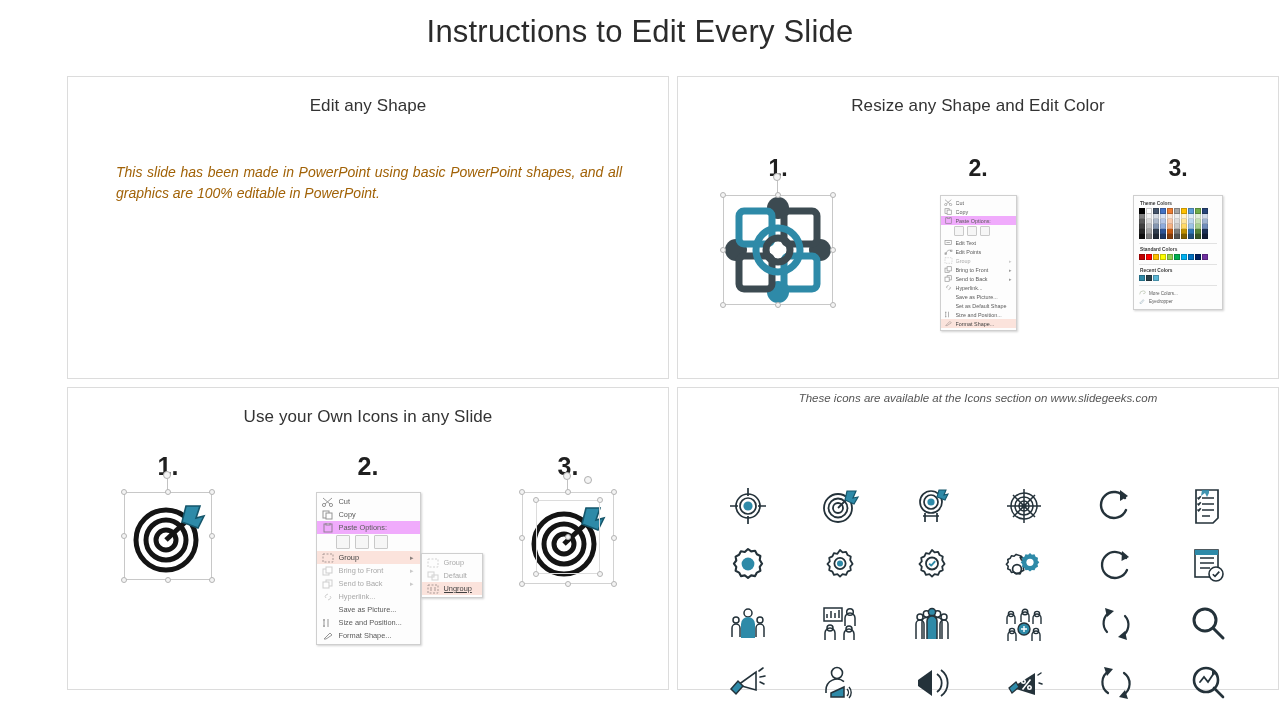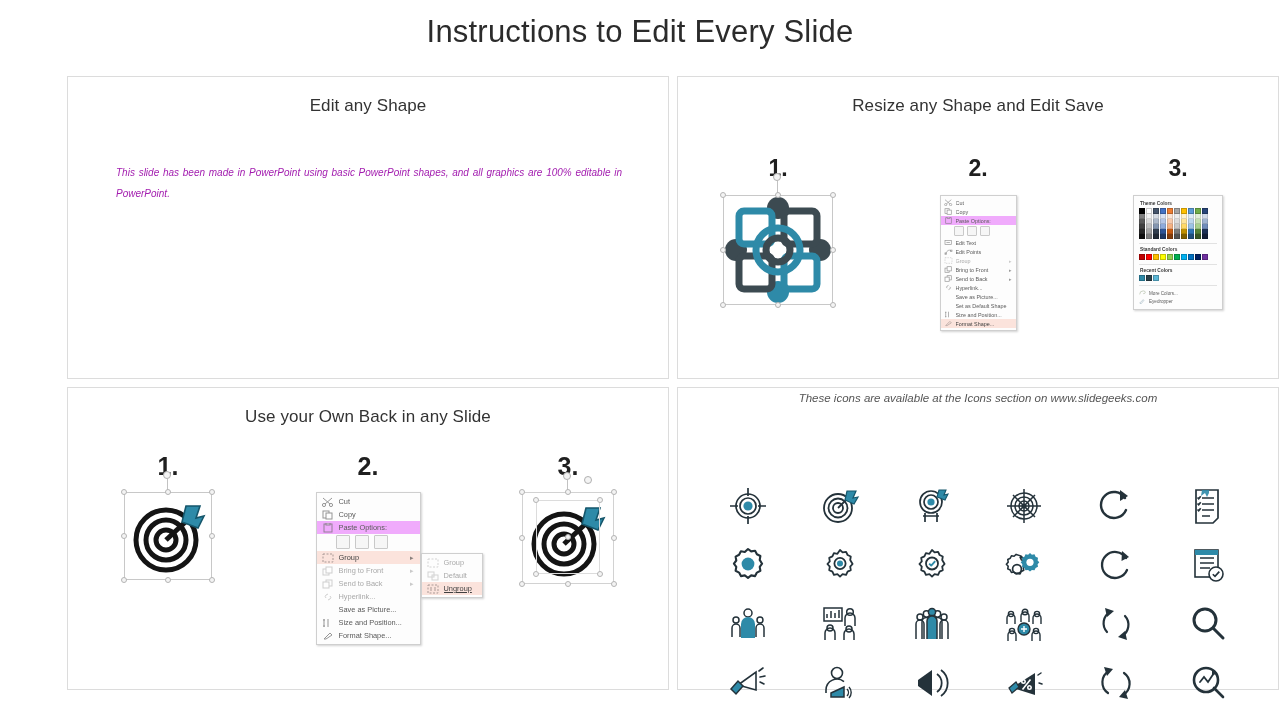--- a/index.html
+++ b/index.html
@@ -28,21 +28,21 @@
     text-align:center;font-size:17px;color:#333333;font-weight:400;
     margin-top:19px;letter-spacing:0.1px;
   }
   .panel-sub{
     text-align:center;font-size:11.5px;color:#555555;font-style:italic;margin-top:4px;
   }
 
   
   .para-wrap{margin:46px 46px 0 48px;}
   .para{
-    font-style:italic;font-size:10px;line-height:21px;color:#a21caf;
+    font-style:italic;font-size:14px;line-height:21px;color:#a16207;
     text-align:justify;margin:0 0 30px 0;
   }
 
   
   .steps{position:absolute;left:0;top:0;width:100%;height:100%;}
   .step-nums{
     position:absolute;width:100%;display:flex;
   }
   .step-num{
     flex:1;text-align:center;font-weight:bold;color:#1f1f1f;
@@ -130,21 +130,21 @@
   <div class="grid">
 
     <div class="panel">
       <div class="panel-title">Edit any Shape</div>
       <div class="para-wrap">
         <p class="para">This slide has been made in PowerPoint using basic PowerPoint shapes, and all graphics are 100% editable in PowerPoint.</p>
       </div>
     </div>
 
     <div class="panel">
-      <div class="panel-title">Resize any Shape and Edit Save</div>
+      <div class="panel-title">Resize any Shape and Edit Color</div>
 
       <div class="steps">
         <div class="step-nums tr-nums">
           <div class="step-num">1.</div>
           <div class="step-num">2.</div>
           <div class="step-num">3.</div>
         </div>
 
         <div class="step-figs tr-figs">
 
@@ -452,21 +452,21 @@
                 <span>Eyedropper</span>
               </div>
             </div>
           </div>
 
         </div>
       </div>
     </div>
 
     <div class="panel">
-      <div class="panel-title">Use your Own Back in any Slide</div>
+      <div class="panel-title">Use your Own Icons in any Slide</div>
 
       <div class="steps">
         <div class="step-nums bl-nums">
           <div class="step-num">1.</div>
           <div class="step-num">2.</div>
           <div class="step-num">3.</div>
         </div>
 
         <div class="step-figs bl-figs">
 

